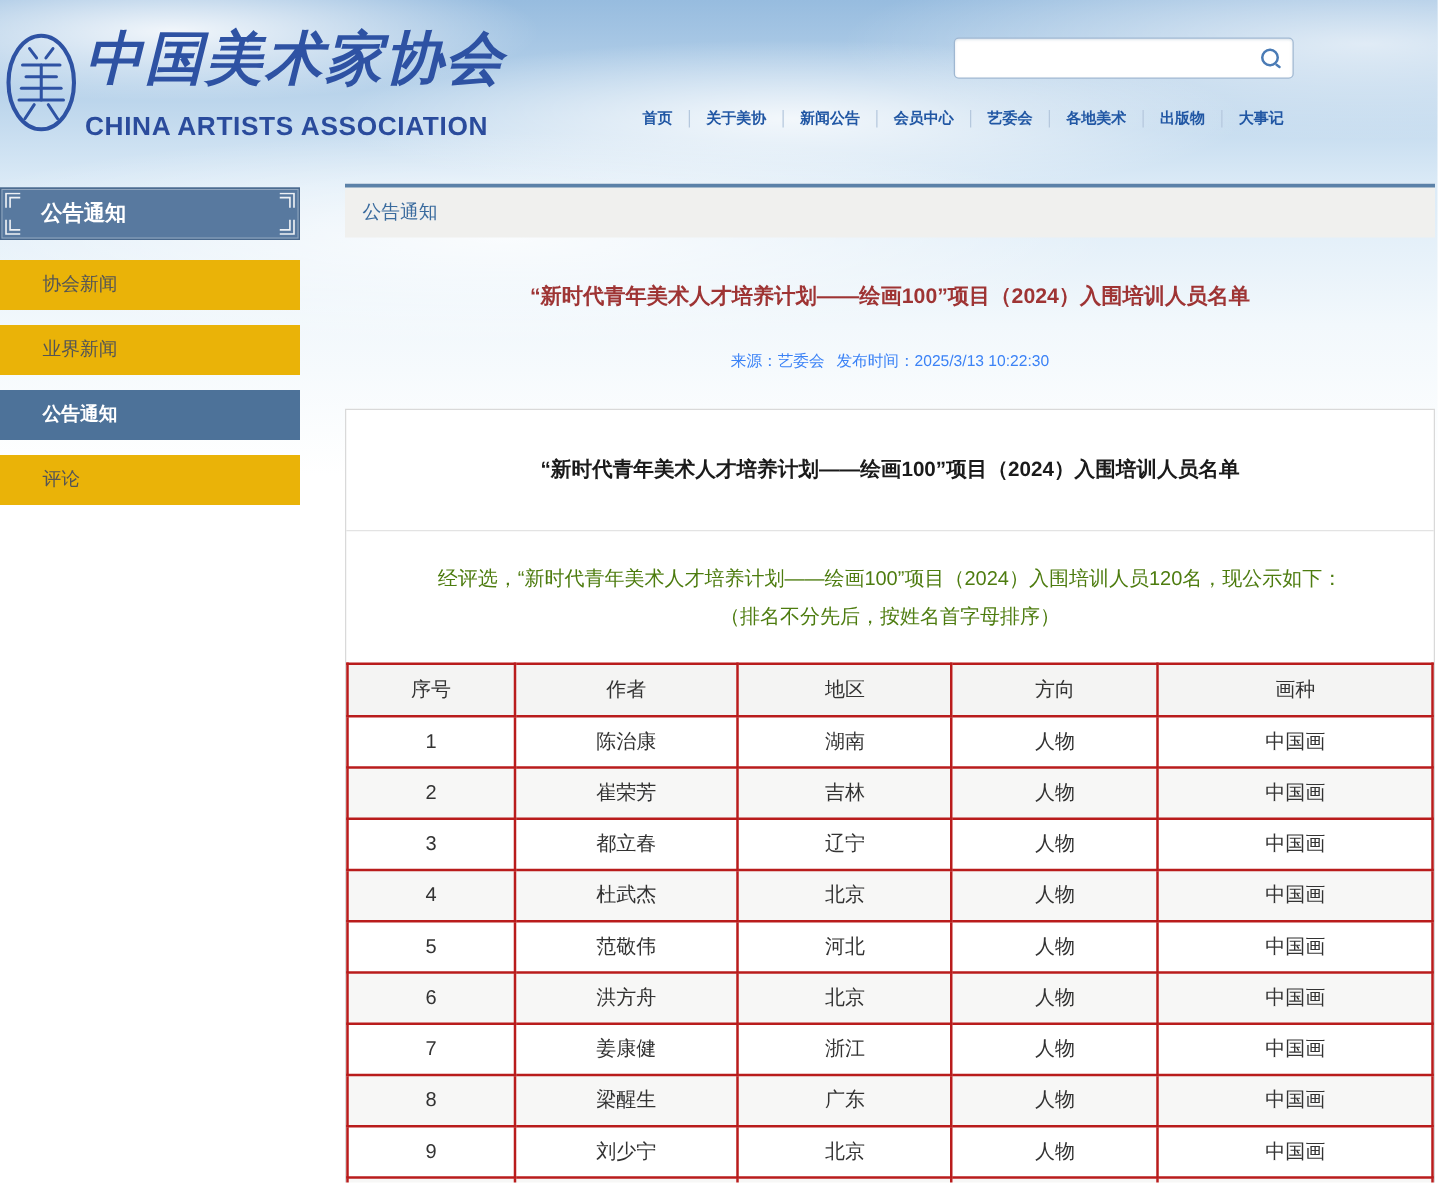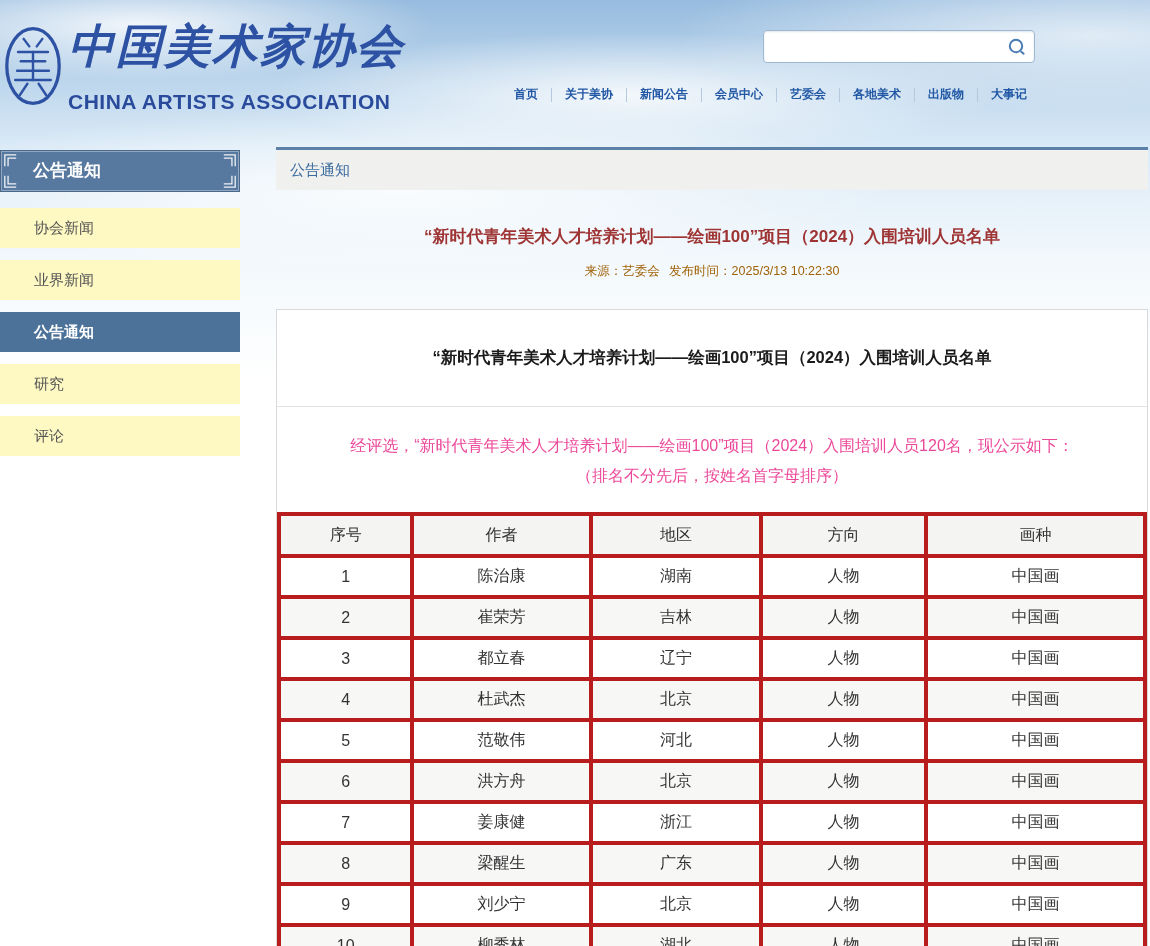--- a/index.html
+++ b/index.html
@@ -54,47 +54,47 @@
     box-shadow: inset 0 0 0 1px rgba(255,255,255,.35);
     color:#fff; font-size:17px; font-weight:bold; padding-left:32px;
   }
   .corner { position:absolute; width:13px; height:13px; opacity:.9; }
   .corner.tl { left:3px; top:3px; }
   .corner.tr { right:3px; top:3px; transform:scaleX(-1); }
   .corner.bl { left:3px; bottom:3px; transform:scaleY(-1); }
   .corner.br { right:3px; bottom:3px; transform:rotate(180deg); }
   .sidebar-menu { margin-top:16px; }
   .sidebar-item {
-    height:40px; line-height:40px; background:#fef9c3; margin-bottom:12px;
+    height:40px; line-height:40px; background:#eab308; margin-bottom:12px;
     padding-left:34px; font-size:15px; color:#555; cursor:pointer;
   }
   .sidebar-item.active { background:#4d7299; color:#fff; font-weight:bold; }
 
   
   .main { position:absolute; left:276px; top:147px; width:872px; }
   .breadcrumb {
     border-top:3px solid #5b81a8; background:#f0f0ee; height:43px; line-height:40px;
     padding-left:14px; font-size:15px; color:#3a6b9e;
   }
   .article-title {
     text-align:center; color:#9e3434; font-weight:bold; font-size:17px; margin-top:35px;
   }
-  .article-meta { text-align:center; color:#a16207; font-size:12.5px; margin-top:15px; }
+  .article-meta { text-align:center; color:#3b82f6; font-size:12.5px; margin-top:33px; }
   .article-meta span { margin:0 3px; }
   .content-box { margin-top:29px; border:1px solid #d9d9d9; background:#fff; }
   .content-title {
     text-align:center; font-weight:bold; font-size:16.5px; color:#1a1a1a;
     padding:37px 20px; border-bottom:1px solid #e3e3e3;
   }
   .content-intro {
-    text-align:center; font-size:16px; color:#ec4899; padding:24px 6px 22px; line-height:1.85;
+    text-align:center; font-size:16px; color:#4d7c0f; padding:24px 6px 22px; line-height:1.85;
   }
   table { width:100%; border-collapse:collapse; table-layout:fixed; }
   th, td {
-    border:4px solid #b91c1c; height:41px; text-align:center;
+    border:2px solid #b91c1c; height:41px; text-align:center;
     font-size:16px; font-weight:normal; color:#333; overflow:hidden;
   }
   thead th { background:#f4f4f3; height:42px; }
   tbody tr:nth-child(even) td { background:#f7f7f6; }
 </style>
 </head>
 <body>
 
 <div class="page">
 
@@ -168,21 +168,20 @@
         </svg>
       <svg class="corner br" viewBox="0 0 16 16" fill="none" stroke="#fff" stroke-width="1.6">
           <path d="M1 15 V1 H15"></path>
           <path d="M5 15 V5 H15"></path>
         </svg>
     </div>
     <div class="sidebar-menu">
         <div class="sidebar-item">协会新闻</div>
         <div class="sidebar-item">业界新闻</div>
         <div class="sidebar-item active">公告通知</div>
-        <div class="sidebar-item">研究</div>
         <div class="sidebar-item">评论</div>
       </div>
   </aside>
 
   <main class="main">
     <div class="breadcrumb">
       <span>公告通知</span>
     </div>
 
     <h1 class="article-title">“新时代青年美术人才培养计划——绘画100”项目（2024）入围培训人员名单</h1>

